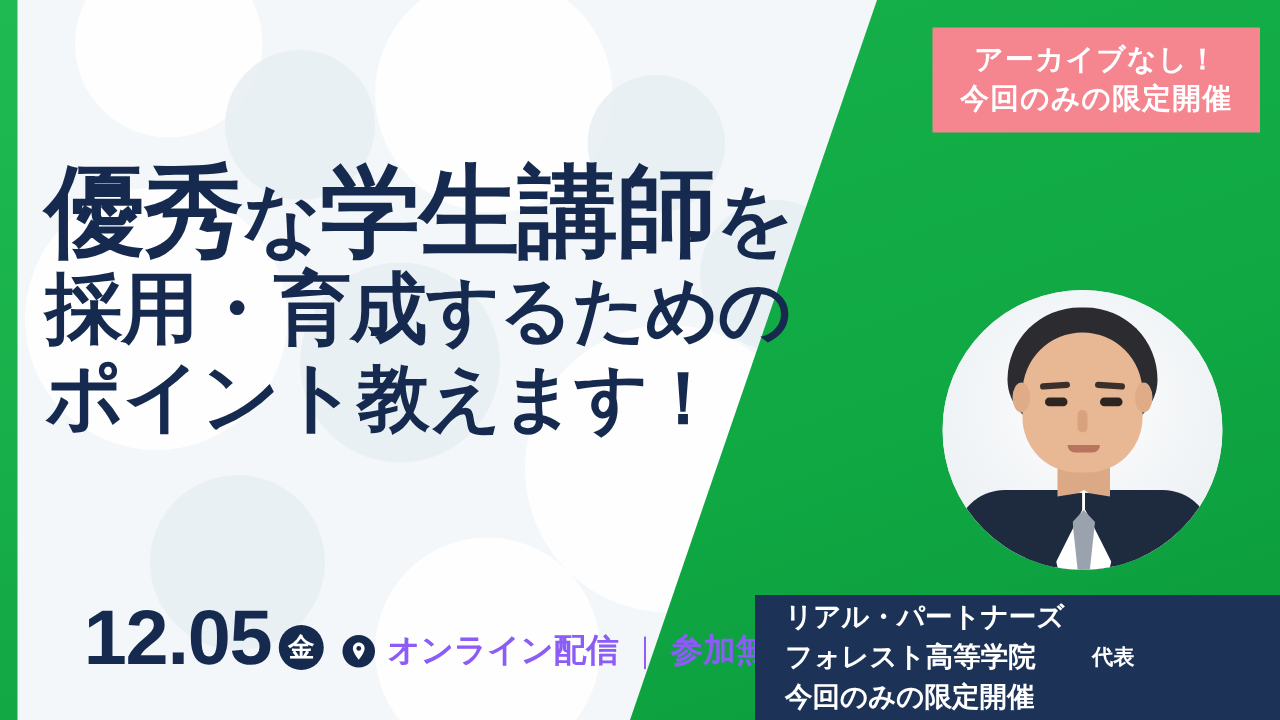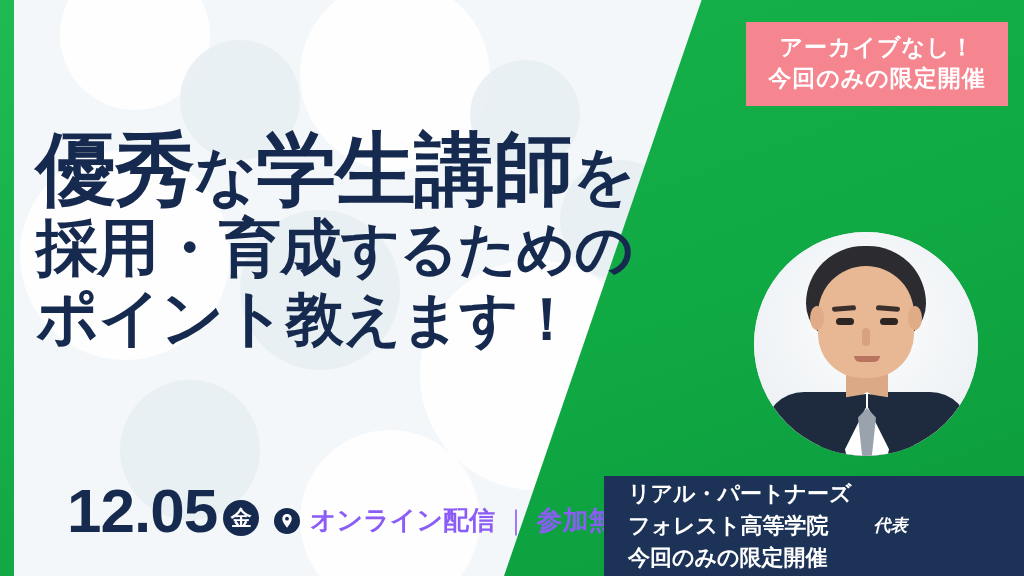--- a/index.html
+++ b/index.html
@@ -173,21 +173,21 @@
   #speaker {
     position:absolute;
     right:0; bottom:0;
     width:420px; height:100px;
     background:#1d3257;
     display:flex; align-items:center;
     padding-left:24px;
     color:#ffffff;
   }
   #org { font-size:22px; font-weight:700; line-height:1.45; letter-spacing:0px; white-space:nowrap; }
-  #person { margin-left:22px;font-style:italic; }
+  #person { margin-left:22px; }
   #person .role { font-size:17px; font-weight:700; margin-bottom:2px; }
   #person .namerow { display:flex; align-items:baseline; }
   #person .name { font-size:28px; font-weight:900; letter-spacing:1px; }
   #person .suffix { font-size:18px; font-weight:700; margin-left:6px; }
 </style>
 </head>
 <body>
 
 <div id="banner">
 

